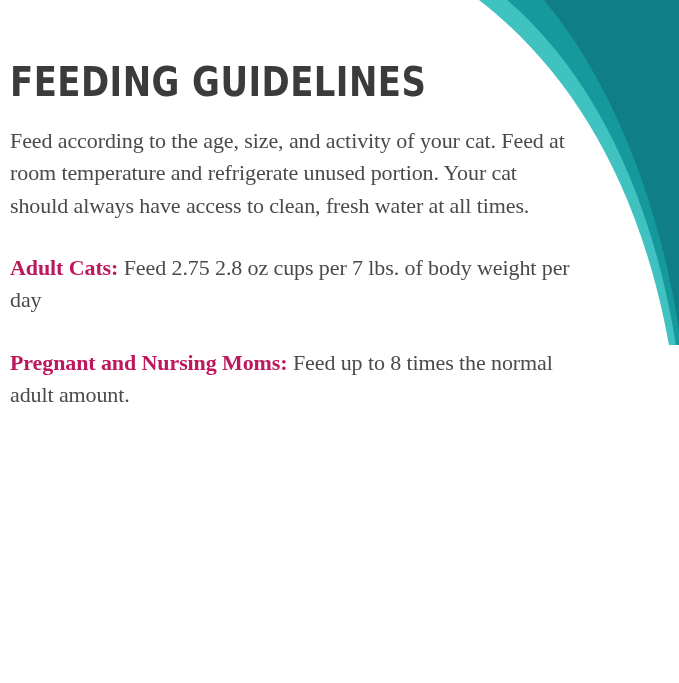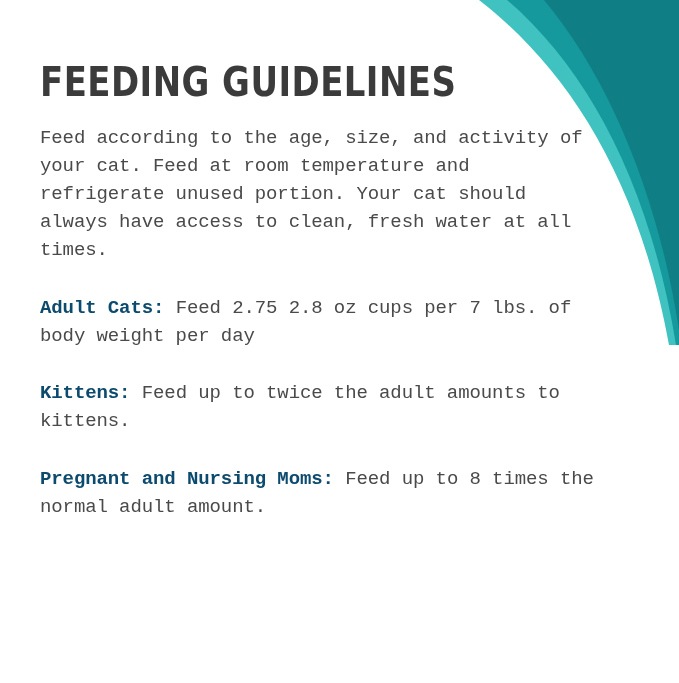--- a/index.html
+++ b/index.html
@@ -26,48 +26,47 @@
     right: 0;
     width: 340px;
     height: 345px;
     pointer-events: none;
   }
   .content {
     position: absolute;
     left: 10px;
     top: 62px;
     width: 600px;
-    margin-left: 30px;
   }
   .title {
     font-family: "DejaVu Sans Condensed", "Liberation Sans Narrow", "Liberation Sans", sans-serif;
     font-weight: bold;
     font-size: 41px;
     letter-spacing: 0.5px;
     color: #3b3b3b;
     margin: 0 0 22px 0;
     line-height: 1;
     transform: scaleX(0.92);
     transform-origin: left center;
   }
   .para {
-    font-family: Liberation Mono, monospace;
-    font-size: 19px;
+    font-family: Liberation Serif, serif;
+    font-size: 22px;
     line-height: 1.47;
     color: #4a4a4a;
     margin: 0 0 30px 0;
     max-width: 560px;
     letter-spacing: -0.1px;
   }
   .para:last-child {
     margin-bottom: 0;
   }
   .lead {
     font-weight: bold;
-    color: #0c4a6e;
+    color: #be185d;
   }
 </style>
 </head>
 <body>
 
 <div class="page">
 
   <svg class="corner-decoration" viewBox="0 0 340 345" preserveAspectRatio="none">
     <path d="M340,0 L140,0 C230,70 300,180 330,345 L340,345 Z" fill="#3fc2c0"></path>
     <path d="M340,0 L168,0 C252,72 312,190 337,345 L340,345 Z" fill="#16999c"></path>
@@ -77,22 +76,19 @@
   <div class="content">
 
     <h1 class="title">FEEDING GUIDELINES</h1>
 
     <p class="para">Feed according to the age, size, and activity of your cat. Feed at room temperature and refrigerate unused portion. Your cat should always have access to clean, fresh water at all times.</p>
 
     <p class="para">
       <span class="lead">Adult Cats:</span><span> Feed 2.75 2.8 oz cups per 7 lbs. of body weight per day</span>
     </p>
 
-    <p class="para">
-      <span class="lead">Kittens:</span><span> Feed up to twice the adult amounts to kittens.</span>
-    </p>
 
     <p class="para">
       <span class="lead">Pregnant and Nursing Moms:</span><span> Feed up to 8 times the normal adult amount.</span>
     </p>
 
   </div>
 </div>
 
 </body></html>

